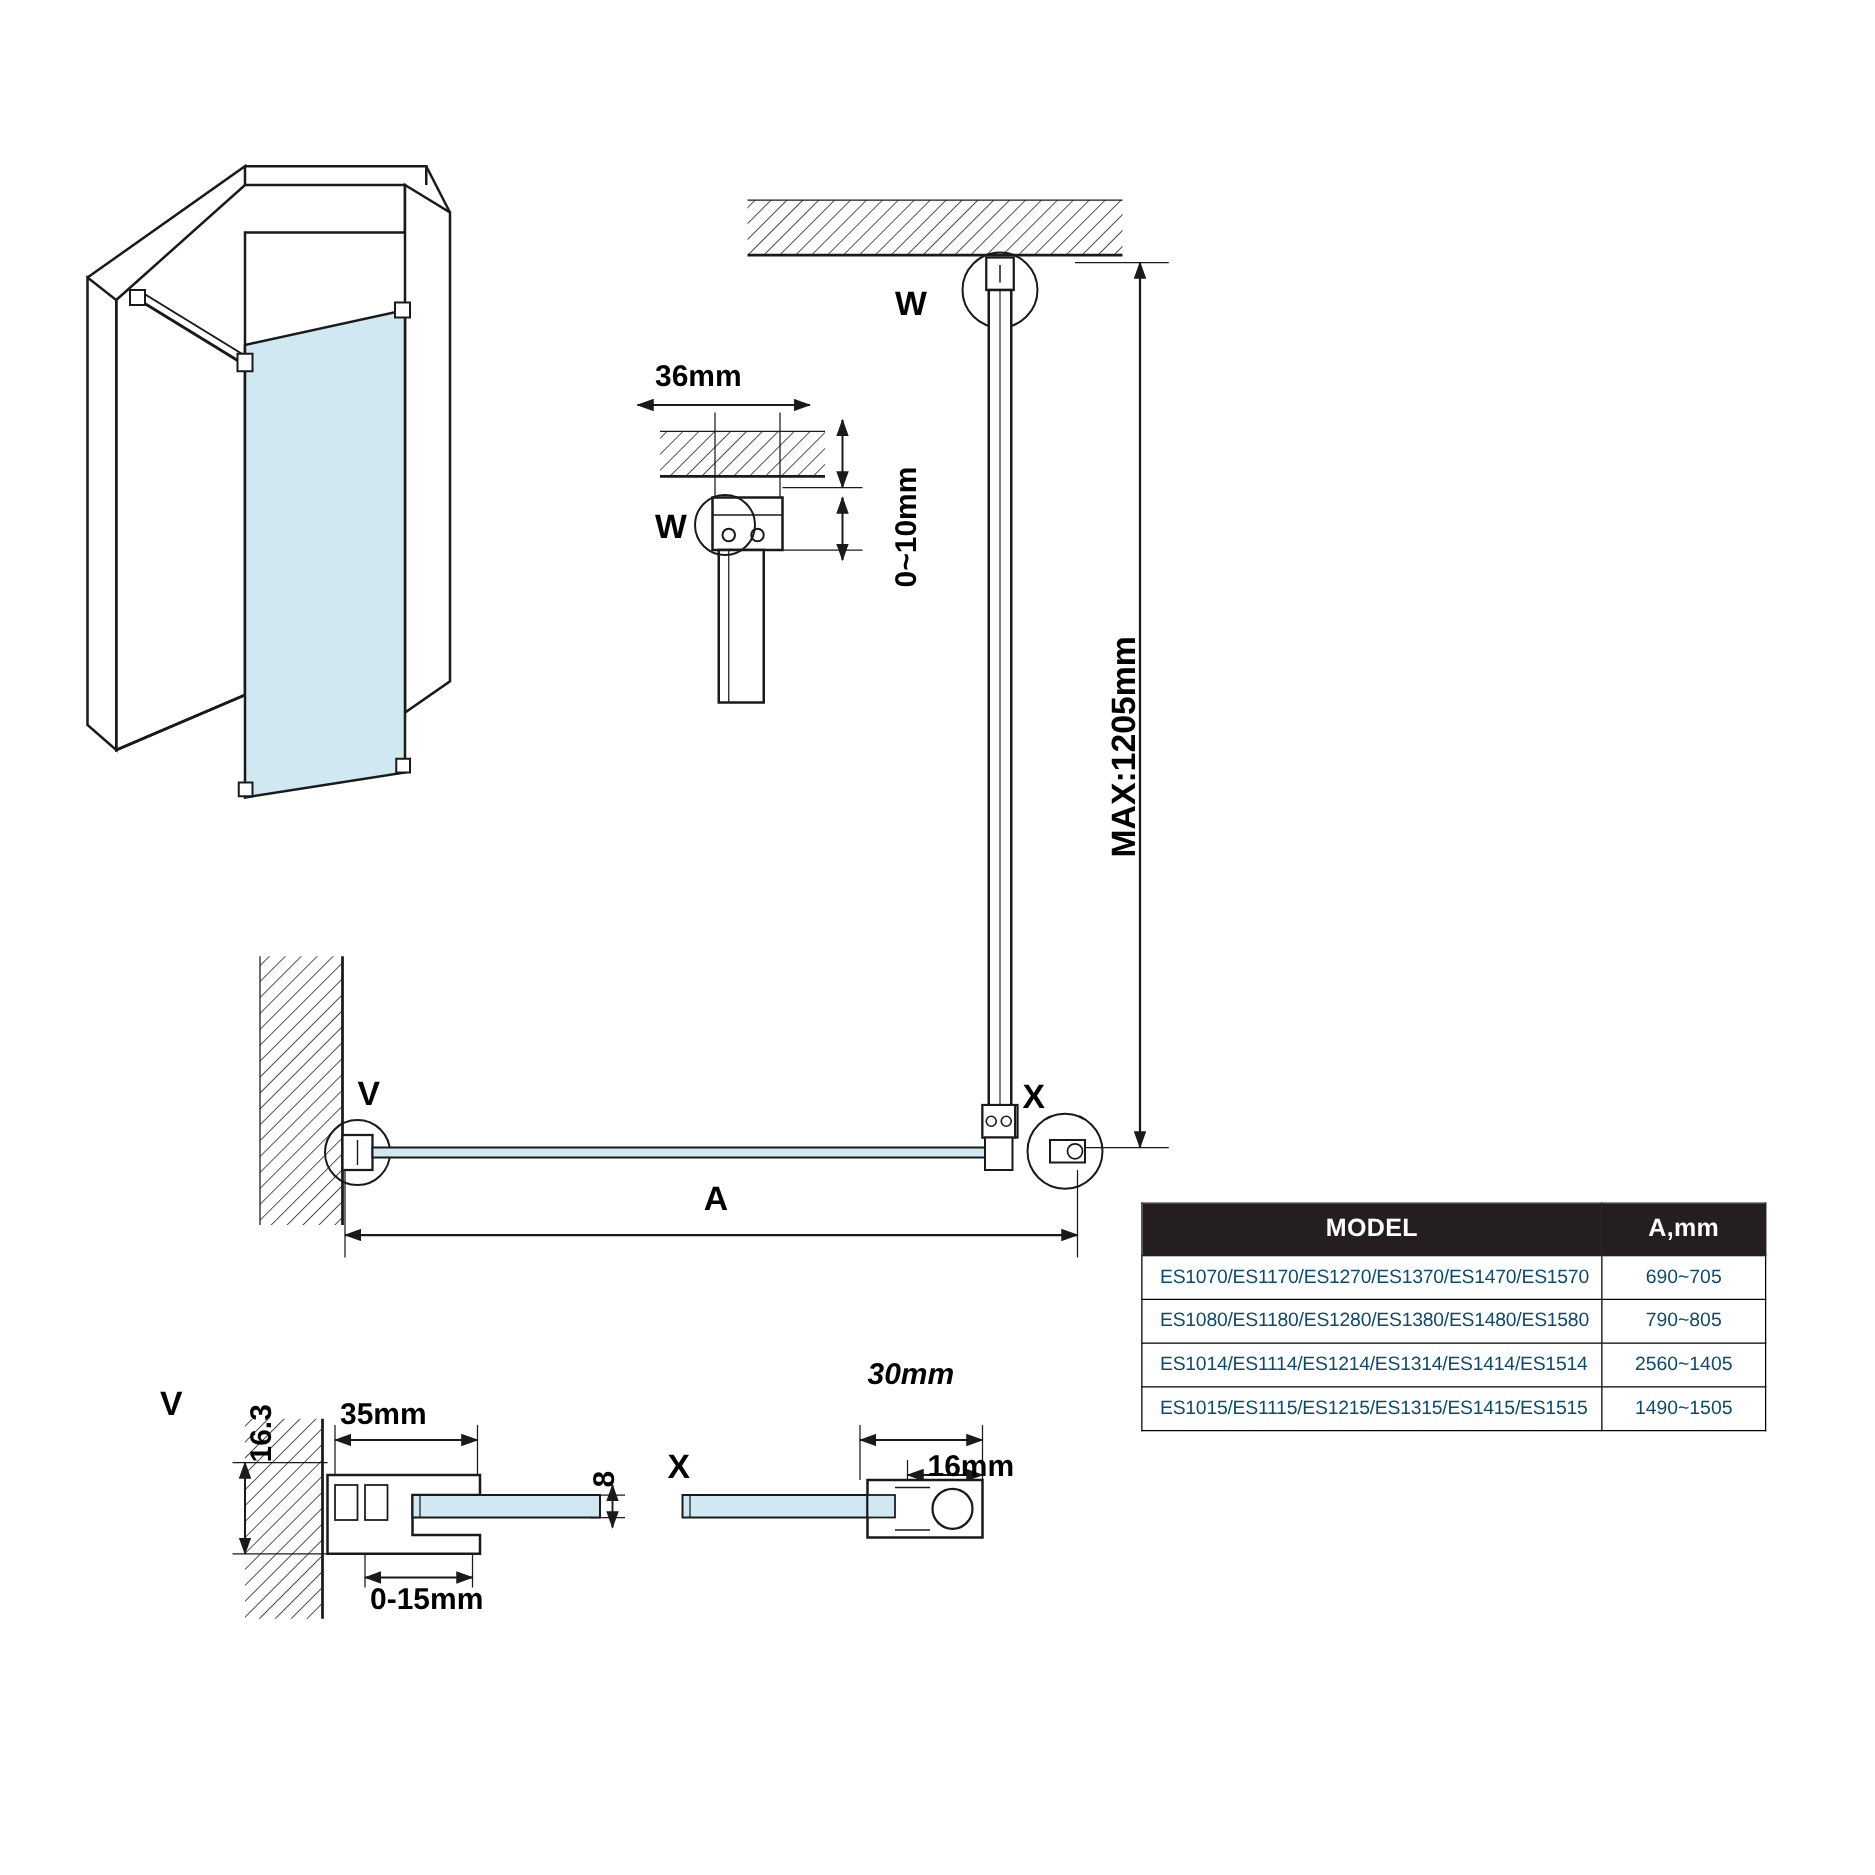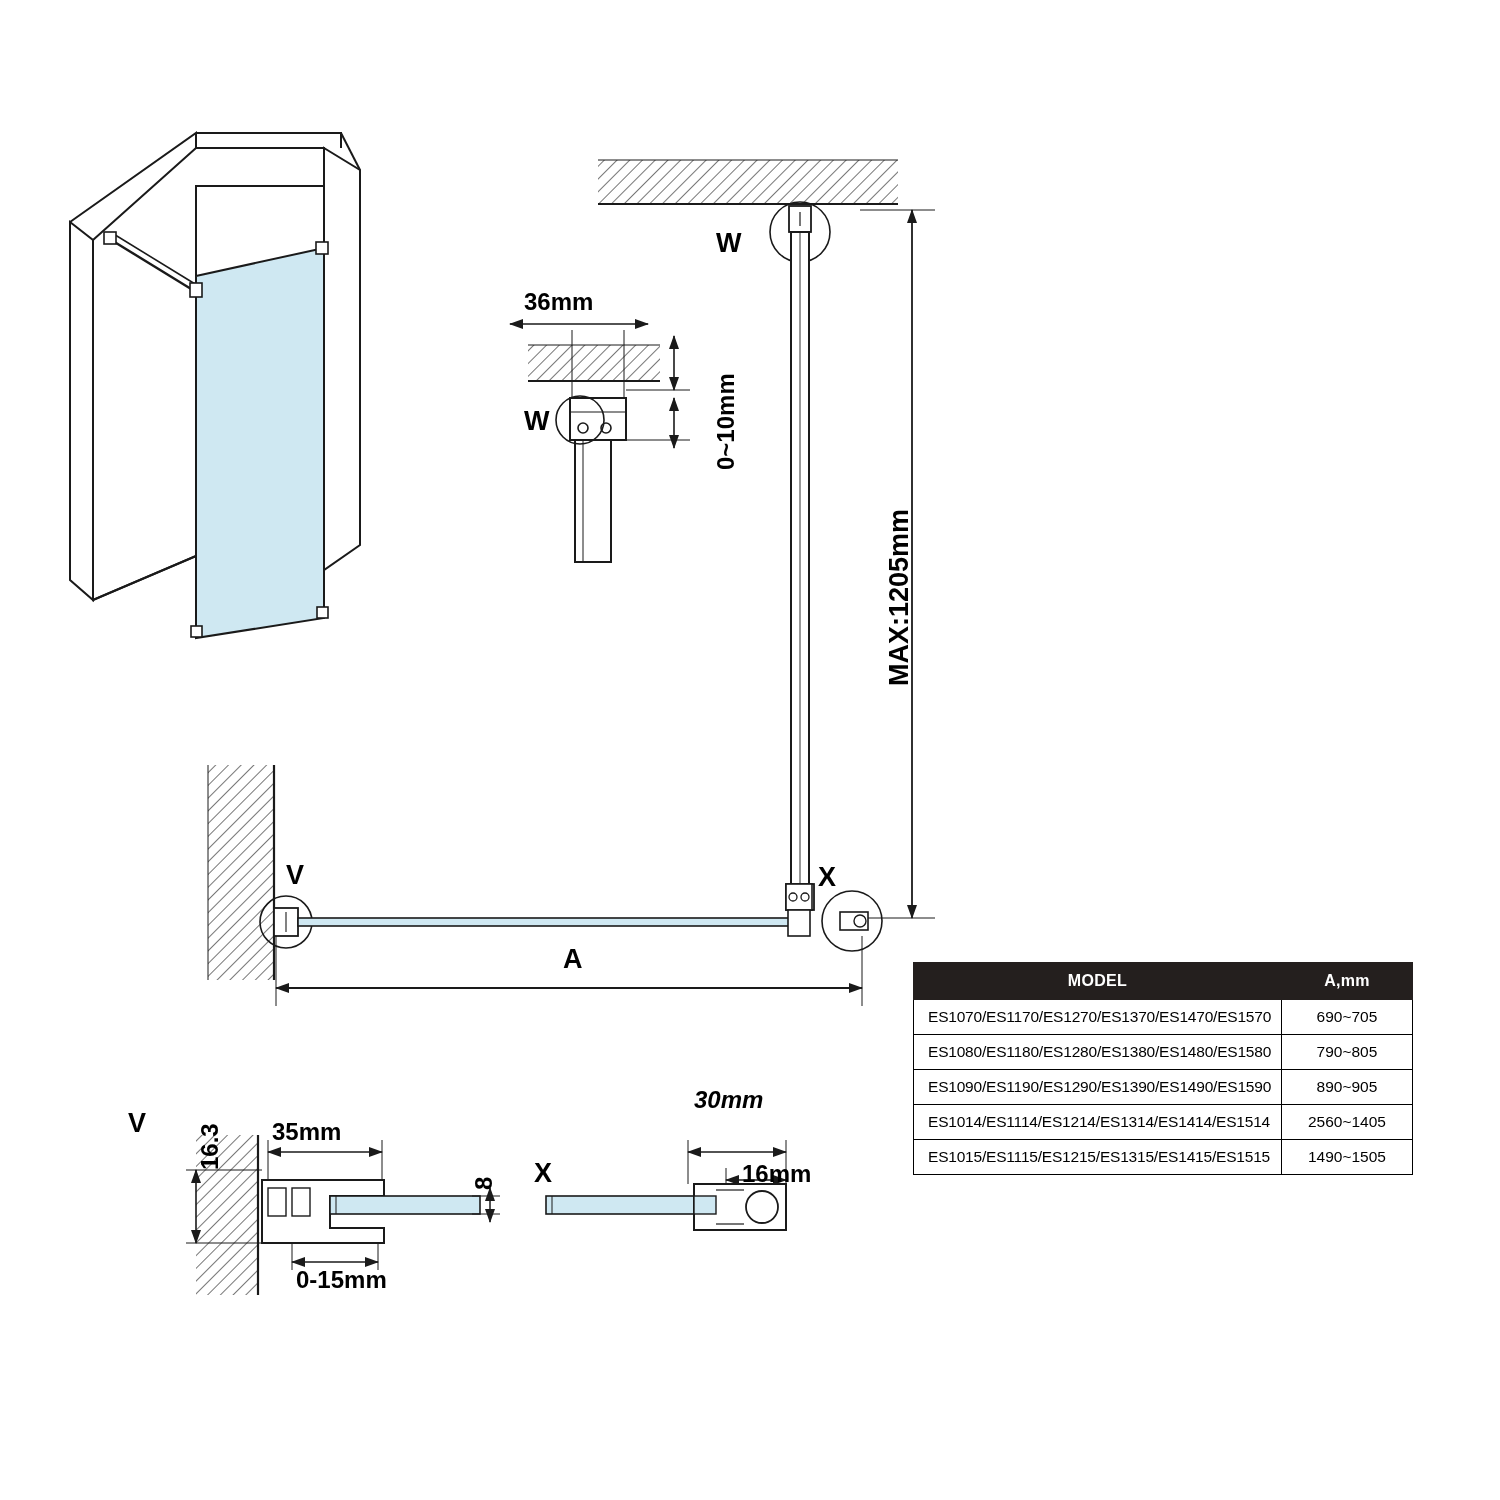--- a/index.html
+++ b/index.html
@@ -43,31 +43,31 @@
     top: 962px;
     width: 500px;
     border-collapse: collapse;
     font-family: "Liberation Sans", sans-serif;
     font-size: 15.5px;
   }
   #spec-table th {
     background: #241f1e;
     color: #ffffff;
     font-weight: bold;
-    font-size: 16px;
+    font-size: 20px;
     padding: 9px 4px;
     border: 1.5px solid #241f1e;
     text-align: center;
     letter-spacing: 0.3px;
   }
   #spec-table td {
     border: 1.5px solid #000000;
     padding: 8px 6px;
     text-align: center;
-    color: #000000;
+    color: #0c4a6e;
     background: #fff;
     white-space: nowrap;
   }
   #spec-table td.model-cell {
     text-align: left;
     padding-left: 14px;
     letter-spacing: -0.2px;
   }
   #spec-table col.c-model { width: 368px; }
   #spec-table col.c-a { width: 132px; }
@@ -281,24 +281,20 @@
     <tbody>
       <tr>
         <td class="model-cell">ES1070/ES1170/ES1270/ES1370/ES1470/ES1570</td>
         <td>690~705</td>
       </tr>
       <tr>
         <td class="model-cell">ES1080/ES1180/ES1280/ES1380/ES1480/ES1580</td>
         <td>790~805</td>
       </tr>
       <tr>
-        <td class="model-cell">ES1090/ES1190/ES1290/ES1390/ES1490/ES1590</td>
-        <td>890~905</td>
-      </tr>
-      <tr>
         <td class="model-cell">ES1014/ES1114/ES1214/ES1314/ES1414/ES1514</td>
         <td>2560~1405</td>
       </tr>
       <tr>
         <td class="model-cell">ES1015/ES1115/ES1215/ES1315/ES1415/ES1515</td>
         <td>1490~1505</td>
       </tr>
     </tbody>
   </table>
 

